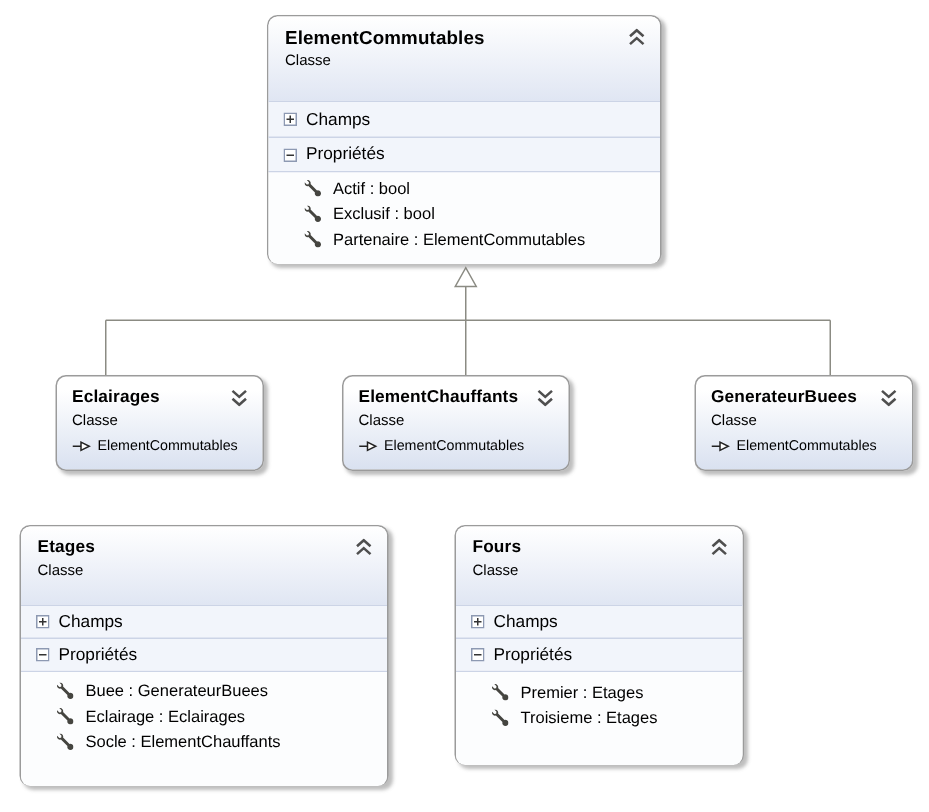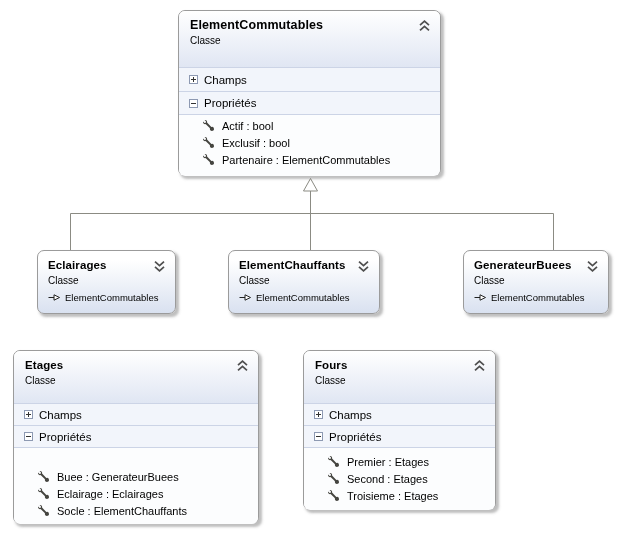--- a/index.html
+++ b/index.html
@@ -47,21 +47,21 @@
   #box-ec .pbody{height:62px;padding-top:2px;}
   #box-ec .prow{height:17px;}
 
   #box-ecl{left:13px;top:250px;width:139px;height:64px;margin-left:24px;}
   #box-ech{left:228px;top:250px;width:152px;height:64px;}
   #box-gb{left:463px;top:250px;width:146px;height:64px;}
 
   #box-et{left:13px;top:350px;width:246px;height:174px;}
   #box-et .chead{height:52px;}
   #box-et .srow{height:22px;}
-  #box-et .pbody{height:77px;padding-top:20px;}
+  #box-et .pbody{height:77px;padding-top:4px;}
   #box-et .prow{height:17px;}
 
   #box-fo{left:303px;top:350px;width:193px;height:160px;}
   #box-fo .chead{height:52px;}
   #box-fo .srow{height:22px;}
   #box-fo .pbody{height:63px;padding-top:5px;}
   #box-fo .prow{height:17px;}
 </style>
 </head>
 <body>
@@ -291,24 +291,18 @@
       <div class="prow">
         <span class="wrench"><svg width="11" height="11" viewBox="0 0 16 16">
               <path fill="#454540" d="M.102 2.223A3.004 3.004 0 0 0 3.78 5.897l6.341 6.252A3.003 3.003 0 0 0 13 16a3 3 0 1 0-.851-5.878L5.897 3.781A3.004 3.004 0 0 0 2.223.1l2.141 2.142L4 4l-1.757.364z"></path>
             </svg></span>
         <span>Premier : Etages</span>
       </div>
       <div class="prow">
         <span class="wrench"><svg width="11" height="11" viewBox="0 0 16 16">
               <path fill="#454540" d="M.102 2.223A3.004 3.004 0 0 0 3.78 5.897l6.341 6.252A3.003 3.003 0 0 0 13 16a3 3 0 1 0-.851-5.878L5.897 3.781A3.004 3.004 0 0 0 2.223.1l2.141 2.142L4 4l-1.757.364z"></path>
             </svg></span>
-        <span>Second : Etages</span>
-      </div>
-      <div class="prow">
-        <span class="wrench"><svg width="11" height="11" viewBox="0 0 16 16">
-              <path fill="#454540" d="M.102 2.223A3.004 3.004 0 0 0 3.78 5.897l6.341 6.252A3.003 3.003 0 0 0 13 16a3 3 0 1 0-.851-5.878L5.897 3.781A3.004 3.004 0 0 0 2.223.1l2.141 2.142L4 4l-1.757.364z"></path>
-            </svg></span>
         <span>Troisieme : Etages</span>
       </div>
     </div>
   </div>
 
 </div>
 
 </body></html>

